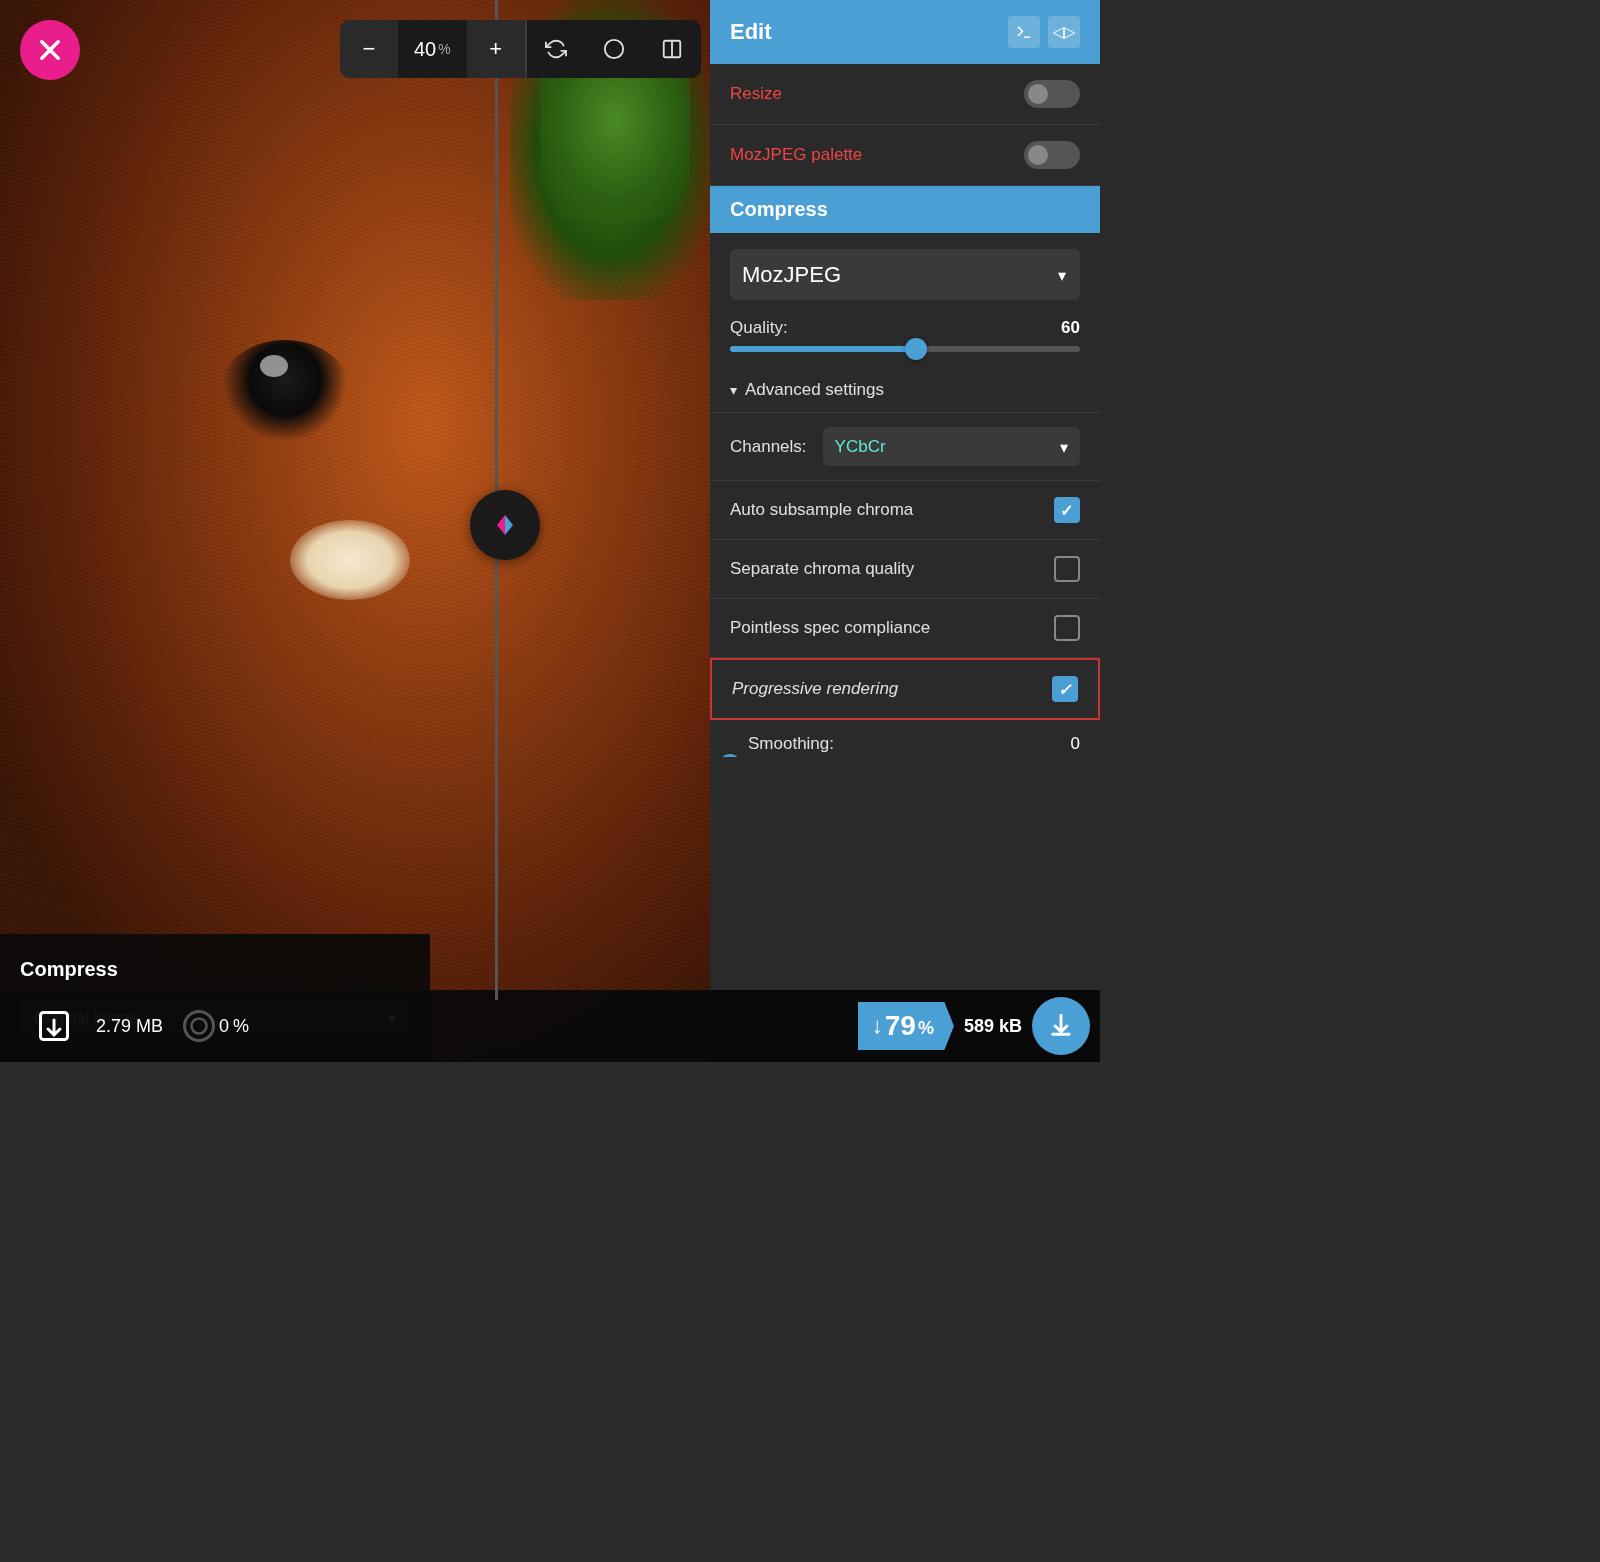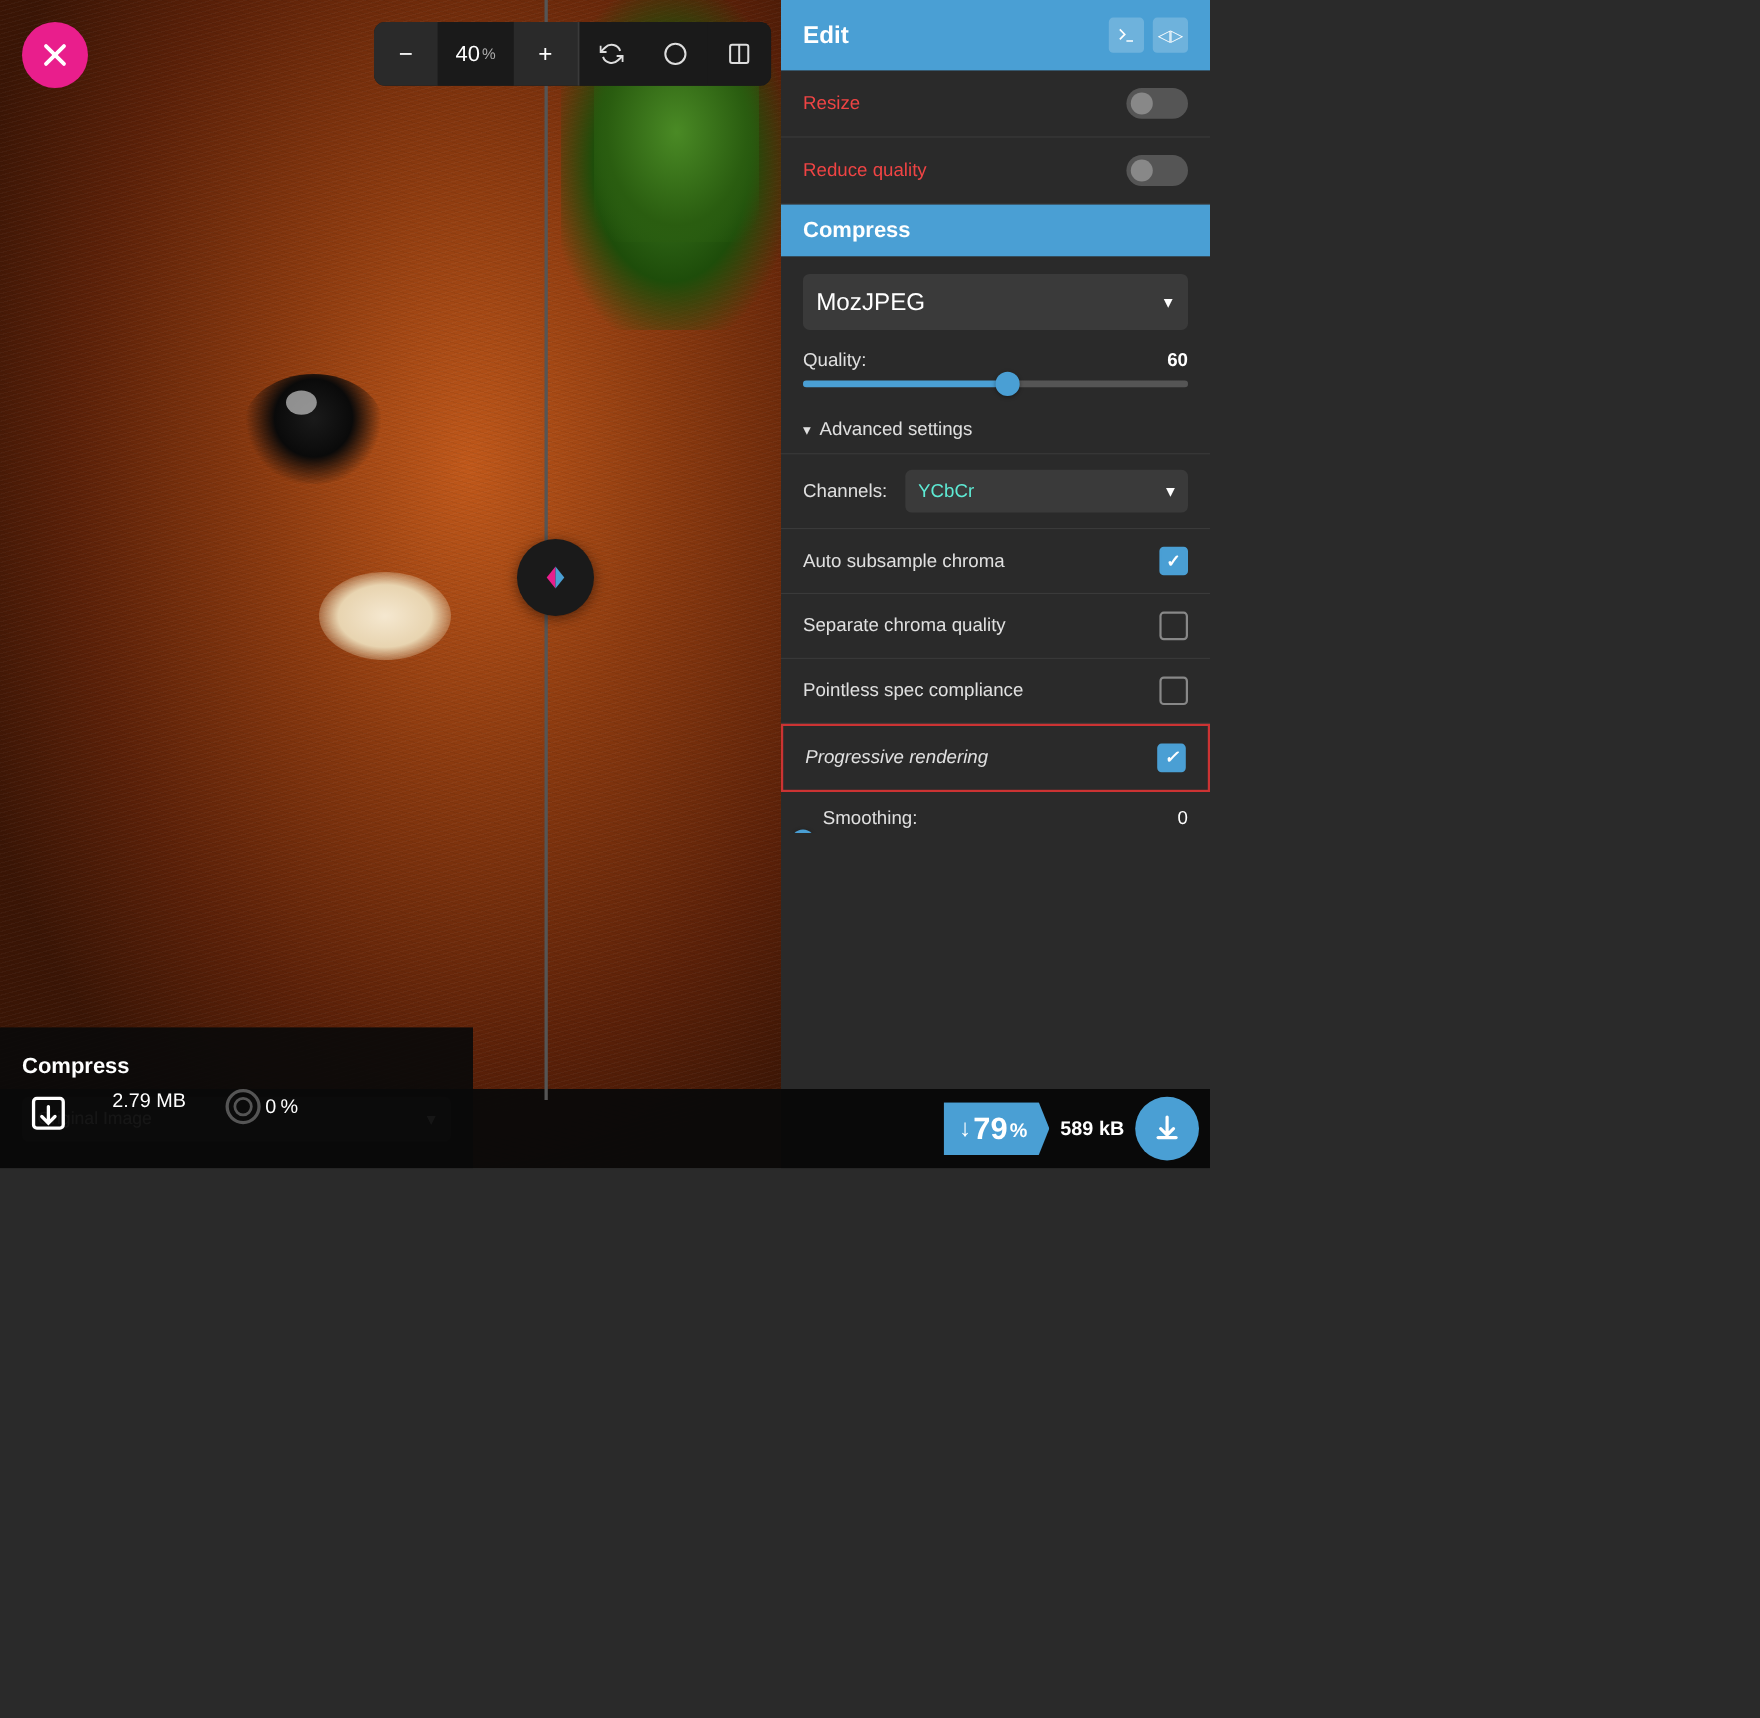--- a/index.html
+++ b/index.html
@@ -184,23 +184,23 @@
 
     
     .status-bar {
       position: absolute;
       bottom: 0;
       left: 0;
       right: 0;
       height: 72px;
       background: rgba(10,10,10,0.95);
       display: flex;
-      align-items: flex-start;
-      padding: 0 22px;
-      gap: 36px;
+      align-items: center;
+      padding: 0 32px;
+      gap: 20px;
       z-index: 5;
     }
     .status-icon {
       width: 44px;
       height: 44px;
       display: flex;
       align-items: center;
       justify-content: center;
       color: #fff;
       font-size: 24px;
@@ -660,21 +660,21 @@
   </div>
 
   <div class="panel-row">
     <span class="panel-row-label">Resize</span>
     <div class="toggle off">
       <div class="toggle-thumb"></div>
     </div>
   </div>
 
   <div class="panel-row">
-    <span class="panel-row-label">Reduce quality</span>
+    <span class="panel-row-label">MozJPEG palette</span>
     <div class="toggle off">
       <div class="toggle-thumb"></div>
     </div>
   </div>
 
   <div class="section-header">
     <span class="section-title">Compress</span>
   </div>
 
   <div class="panel-select-wrap">

